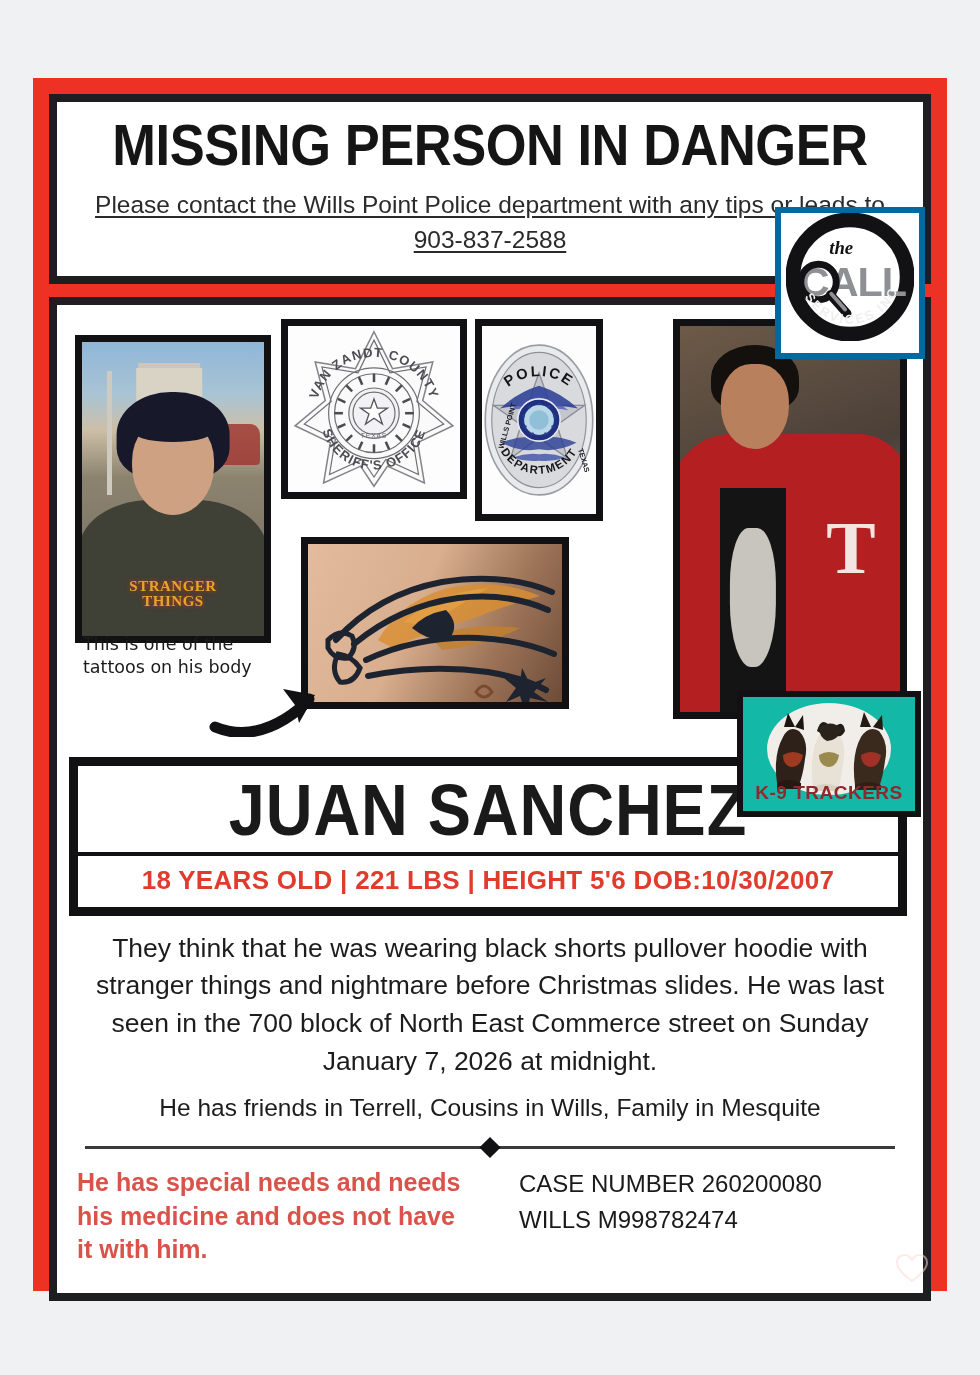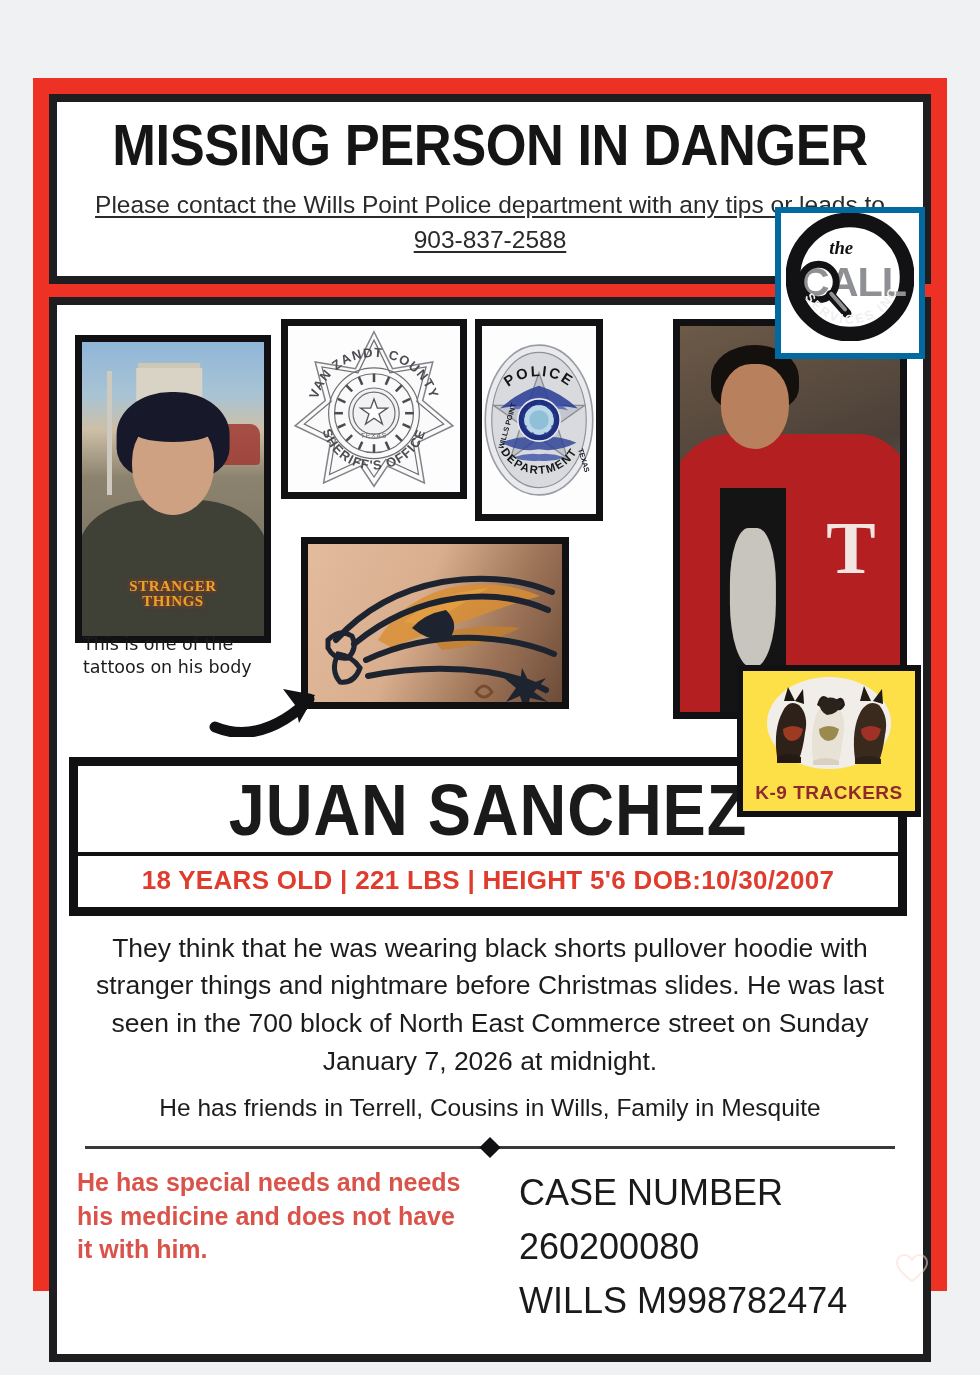--- a/index.html
+++ b/index.html
@@ -184,22 +184,22 @@
     background: #ffffff;
     border: 6px solid #0369a1;
     z-index: 6;
     display:flex; align-items:flex-start; justify-content:center;
   }
 
   
   .k9-logo {
     position: absolute;
     right: -10px; bottom: -82px;
-    width: 184px; height: 152px;
-    background: #fde047;
+    width: 184px; height: 126px;
+    background: #14b8a6;
     border: 6px solid #111113;
     z-index: 6;
     overflow:hidden;
   }
   .k9-label {
     position:absolute; left:0; right:0; bottom:7px; text-align:center;
     font-family:"Liberation Sans Narrow","Liberation Sans",sans-serif;
     font-weight:700; font-size:19px; color:#8e2a2f; letter-spacing:.5px;
   }
 
@@ -294,21 +294,21 @@
     flex: 0 0 400px;
     font-family: "Liberation Sans Narrow", "Liberation Sans", sans-serif;
     font-weight: 700;
     font-size: 25px;
     line-height: 1.34;
     color: #d9534a;
   }
   .case-info {
     flex: 1;
     font-family: "Liberation Sans Narrow", "Liberation Sans", sans-serif;
-    font-size: 36px;
+    font-size: 24px;
     line-height: 1.5;
     color: #1a1a1a;
     text-align: left;
     padding-left: 14px;
   }
 
   
   .heart-watermark {
     position: absolute;
     right: 18px; bottom: 8px;

